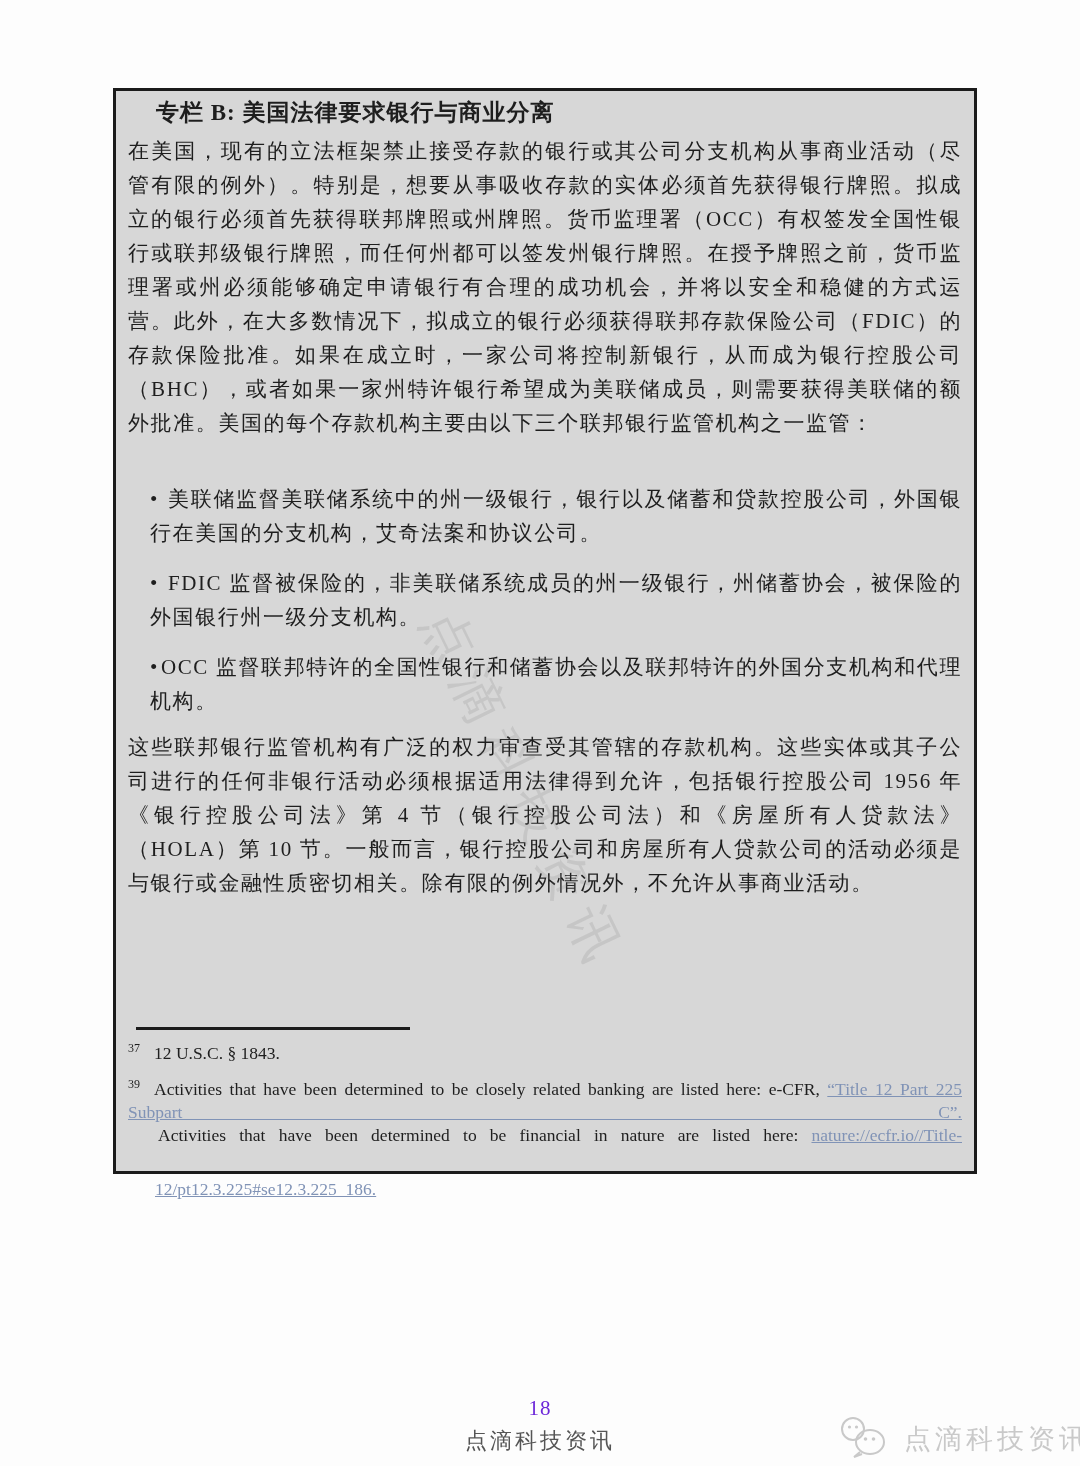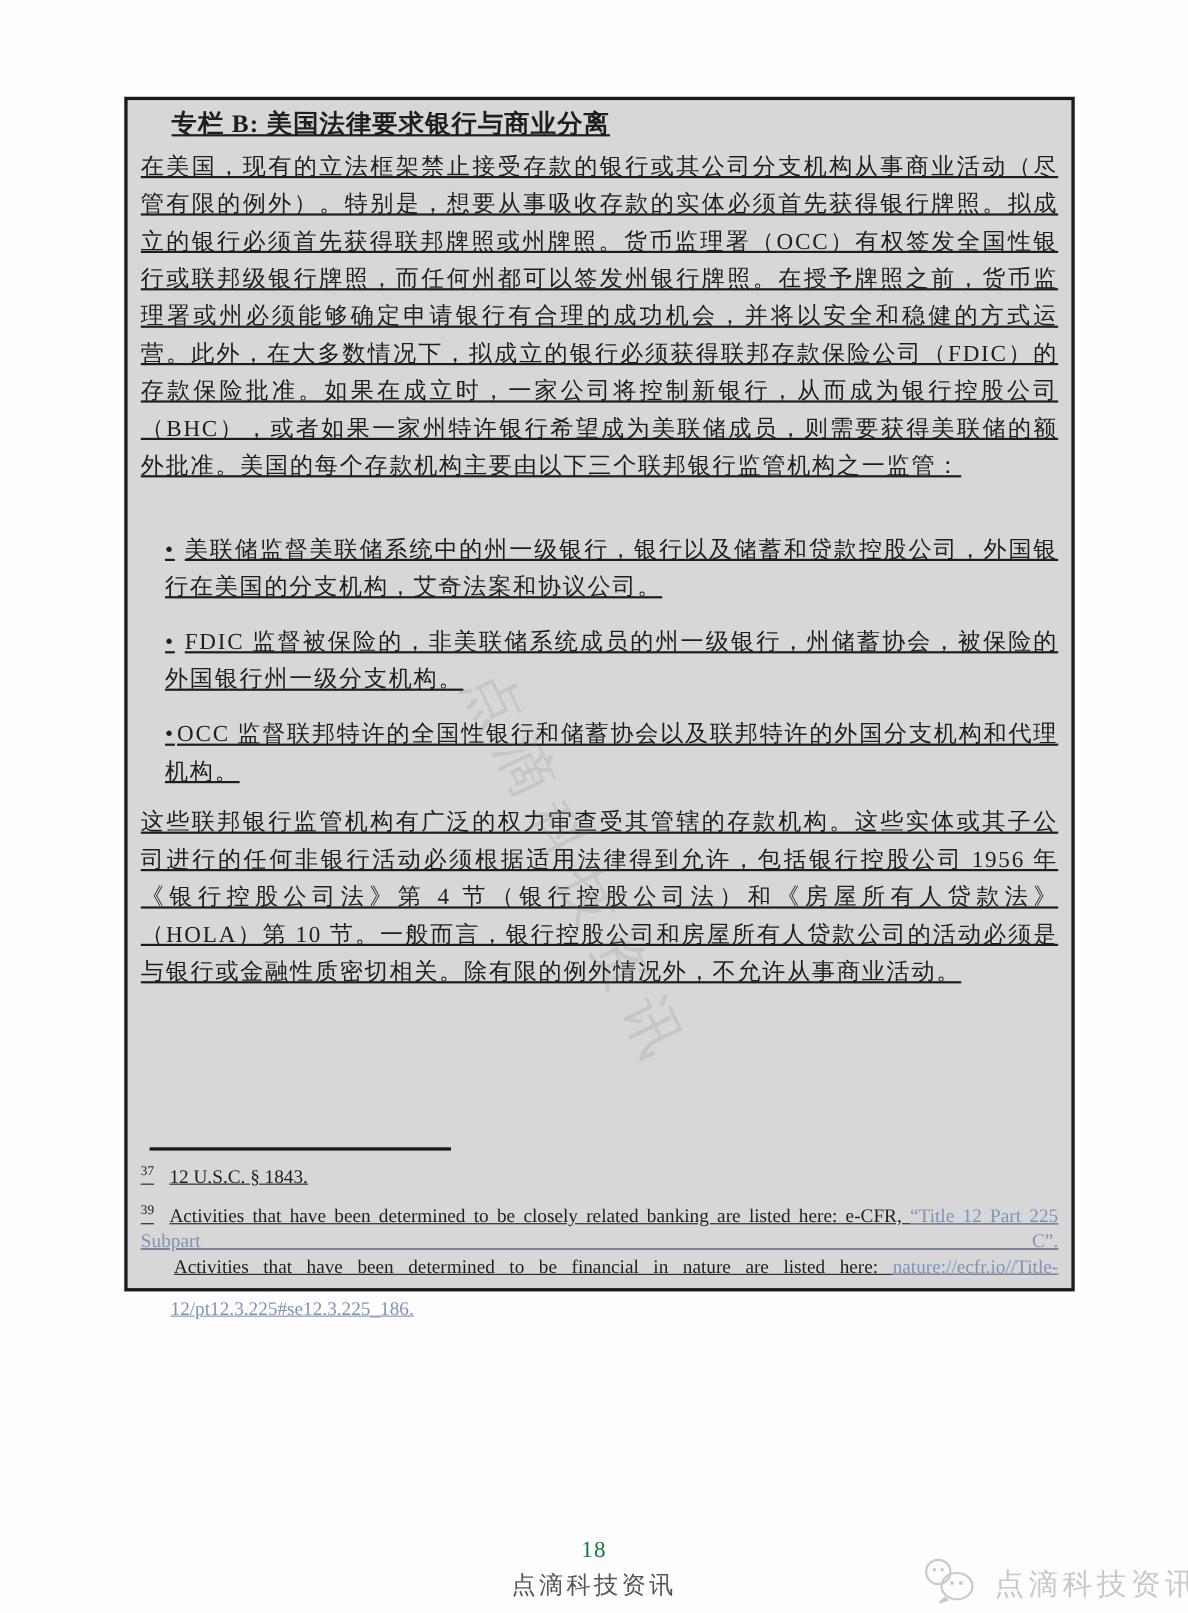--- a/index.html
+++ b/index.html
@@ -37,21 +37,20 @@
     top: 88px;
     width: 864px;
     height: 1086px;
     border: 3px solid #1b1b1b;
     background: #d7d7d7;
     padding: 6px 12px 8px 12px;
     display: flex;
     flex-direction: column;
     overflow: visible;
     z-index: 1;
-    text-decoration: underline;
   }
   .box-title {
     font-weight: bold;
     font-size: 23px;
     letter-spacing: 1px;
     padding-left: 28px;
     margin-bottom: 6px;
   }
   .para {
     font-size: 21px;
@@ -85,42 +84,42 @@
     margin-bottom: 13px;
   }
   .fn sup {
     font-size: 12px;
     vertical-align: super;
     line-height: 0;
     margin-right: 14px;
     text-align: right;
   }
   .fn-line { text-align: justify; text-align-last: justify; }
-  .fn39 { margin-bottom: 0; }
+  .fn39 { margin-bottom: 16px; }
   .fn39 .cont { padding-left: 30px; }
   .fn-link {
     color: #8093b6;
     text-decoration: underline;
   }
   .fn39-line3 {
     position: absolute;
     left: 155px;
     top: 1178px;
     font-size: 17.5px;
     line-height: 23px;
     z-index: 2;
   }
   
   .page-number {
     position: absolute;
     left: 0; right: 0;
     top: 1396px;
     text-align: center;
     font-size: 21px;
-    color: #15803d;
+    color: #6d28d9;
     letter-spacing: 1px;
   }
   .footer-brand {
     position: absolute;
     left: 0; right: 0;
     top: 1426px;
     text-align: center;
     font-size: 22px;
     color: #555555;
     letter-spacing: 3px;

